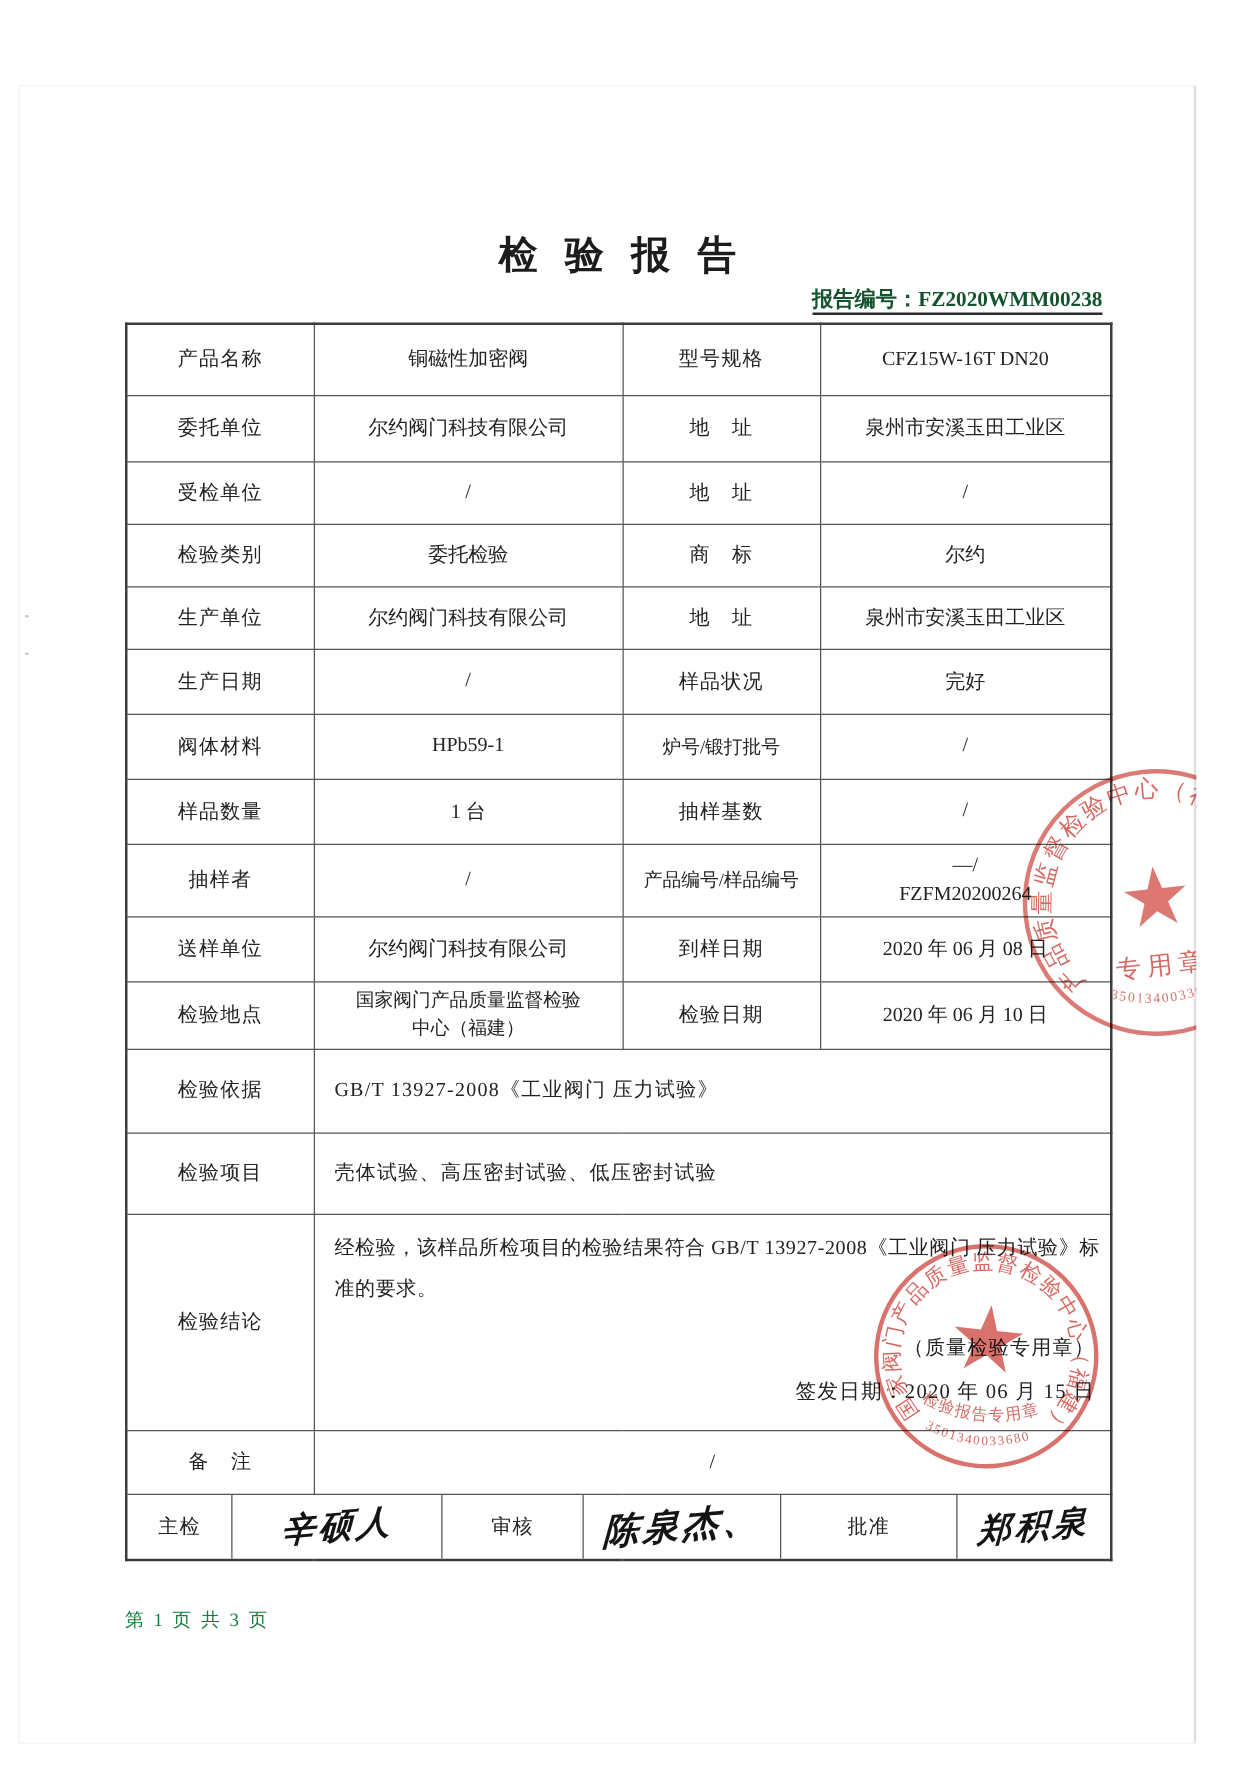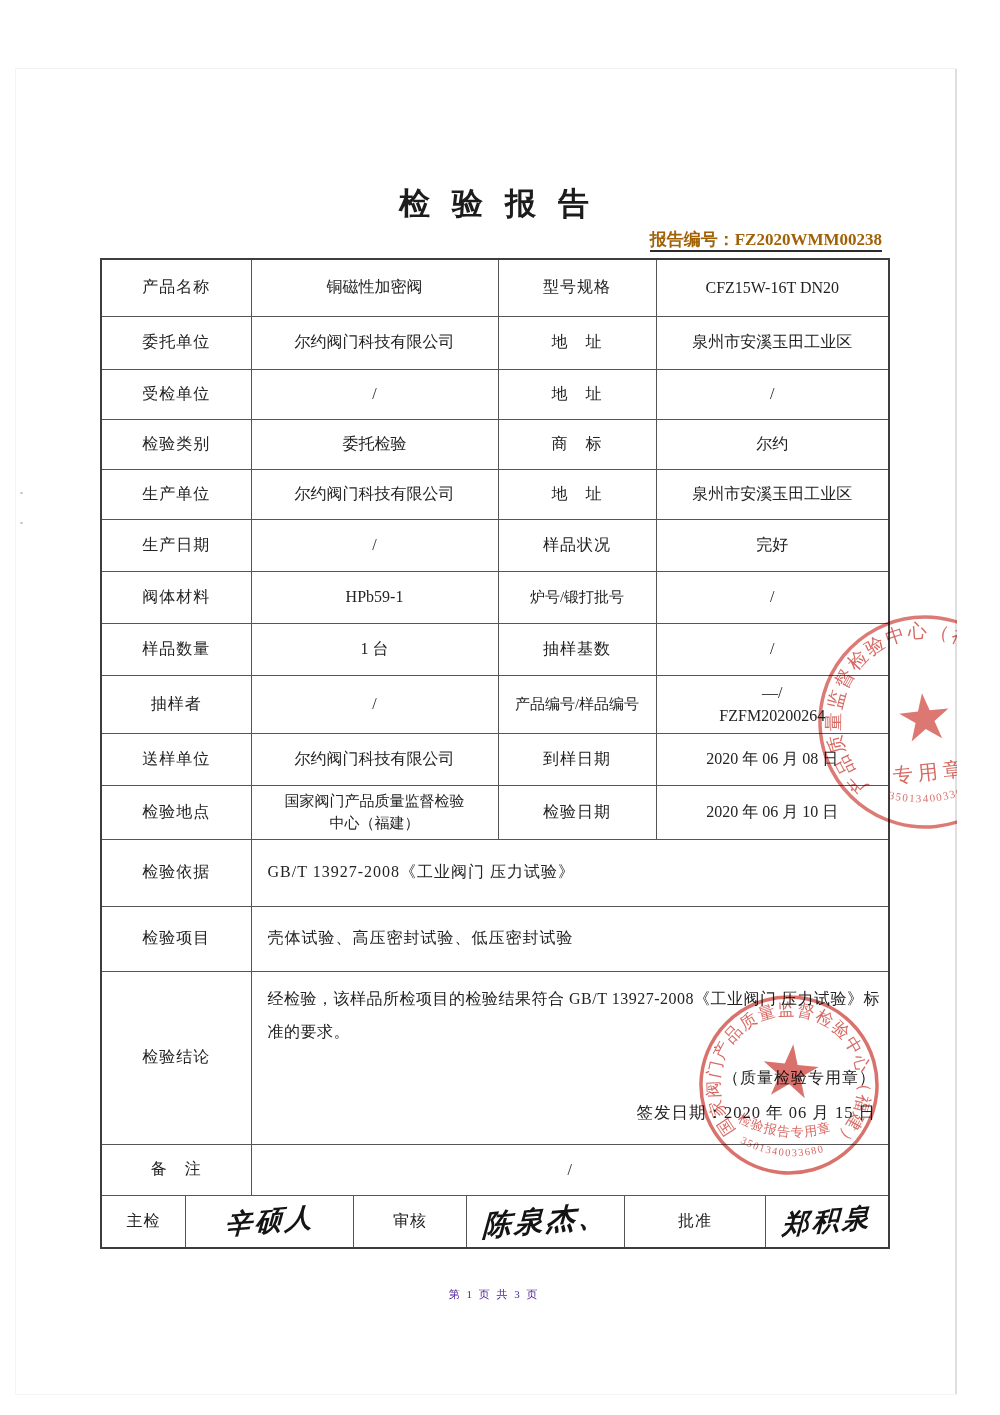--- a/index.html
+++ b/index.html
@@ -13,21 +13,21 @@
   .edge-left   { position:absolute; left:15px;  top:68px;  width:1px;  height:1327px; background:#f4f4f4; }
   .edge-bottom { position:absolute; left:16px;  top:1394px;width:941px; height:1px;   background:#f4f4f4; }
   .speck { position:absolute; width:3px; height:2px; background:#c9c9c9; border-radius:1px; }
 
   .title {
     position:absolute; top:183px; left:100px; width:788px; text-align:center;
     font-size:31px; font-weight:700; letter-spacing:22px; text-indent:22px; color:#1c1c1c;
   }
   .report-no {
     position:absolute; top:228px; left:450px; width:432px; text-align:right;
-    font-size:17px; font-weight:700; color:#a16207;
+    font-size:17px; font-weight:700; color:#14532d;
   }
   .report-no .u { border-bottom:2px solid #2c2c2c; padding-bottom:1px; }
 
   table.report {
     position:absolute; left:100px; top:258px; width:788px;
     border-collapse:collapse; table-layout:fixed; font-size:16px;
     border:2px solid #3d3d3d;
   }
   table.report td {
     border:1px solid #555; text-align:center; vertical-align:middle;
@@ -48,22 +48,22 @@
 
   .sigcell { padding:0 !important; }
   .sigflex { display:flex; height:51px; align-items:stretch; }
   .sigbox { display:flex; align-items:center; justify-content:center; border-left:1px solid #555; }
   .sigbox:first-child { border-left:none; }
   .signame {
     font-size:27px; font-style:italic; font-weight:700; color:#141414;
     transform:rotate(-5deg) skewX(-7deg); letter-spacing:3px; white-space:nowrap;
   }
   .footer {
-    position:absolute; top:1287px; left:100px; width:788px; text-align:center;
-    font-size:11px; letter-spacing:2px; color:#4c1d95;
+    position:absolute; top:1287px; left:100px; width:788px; text-align:left;
+    font-size:15px; letter-spacing:2px; color:#15803d;
   }
 
   .stamp { position:absolute; mix-blend-mode:multiply; opacity:0.92; pointer-events:none; }
   .stampA-clip { position:absolute; left:810px; top:607px; width:147px; height:232px; overflow:hidden; pointer-events:none; }
   .stampA-clip svg { position:absolute; left:0; top:0; }
 </style>
 </head>
 <body>
 
 <div class="page">

